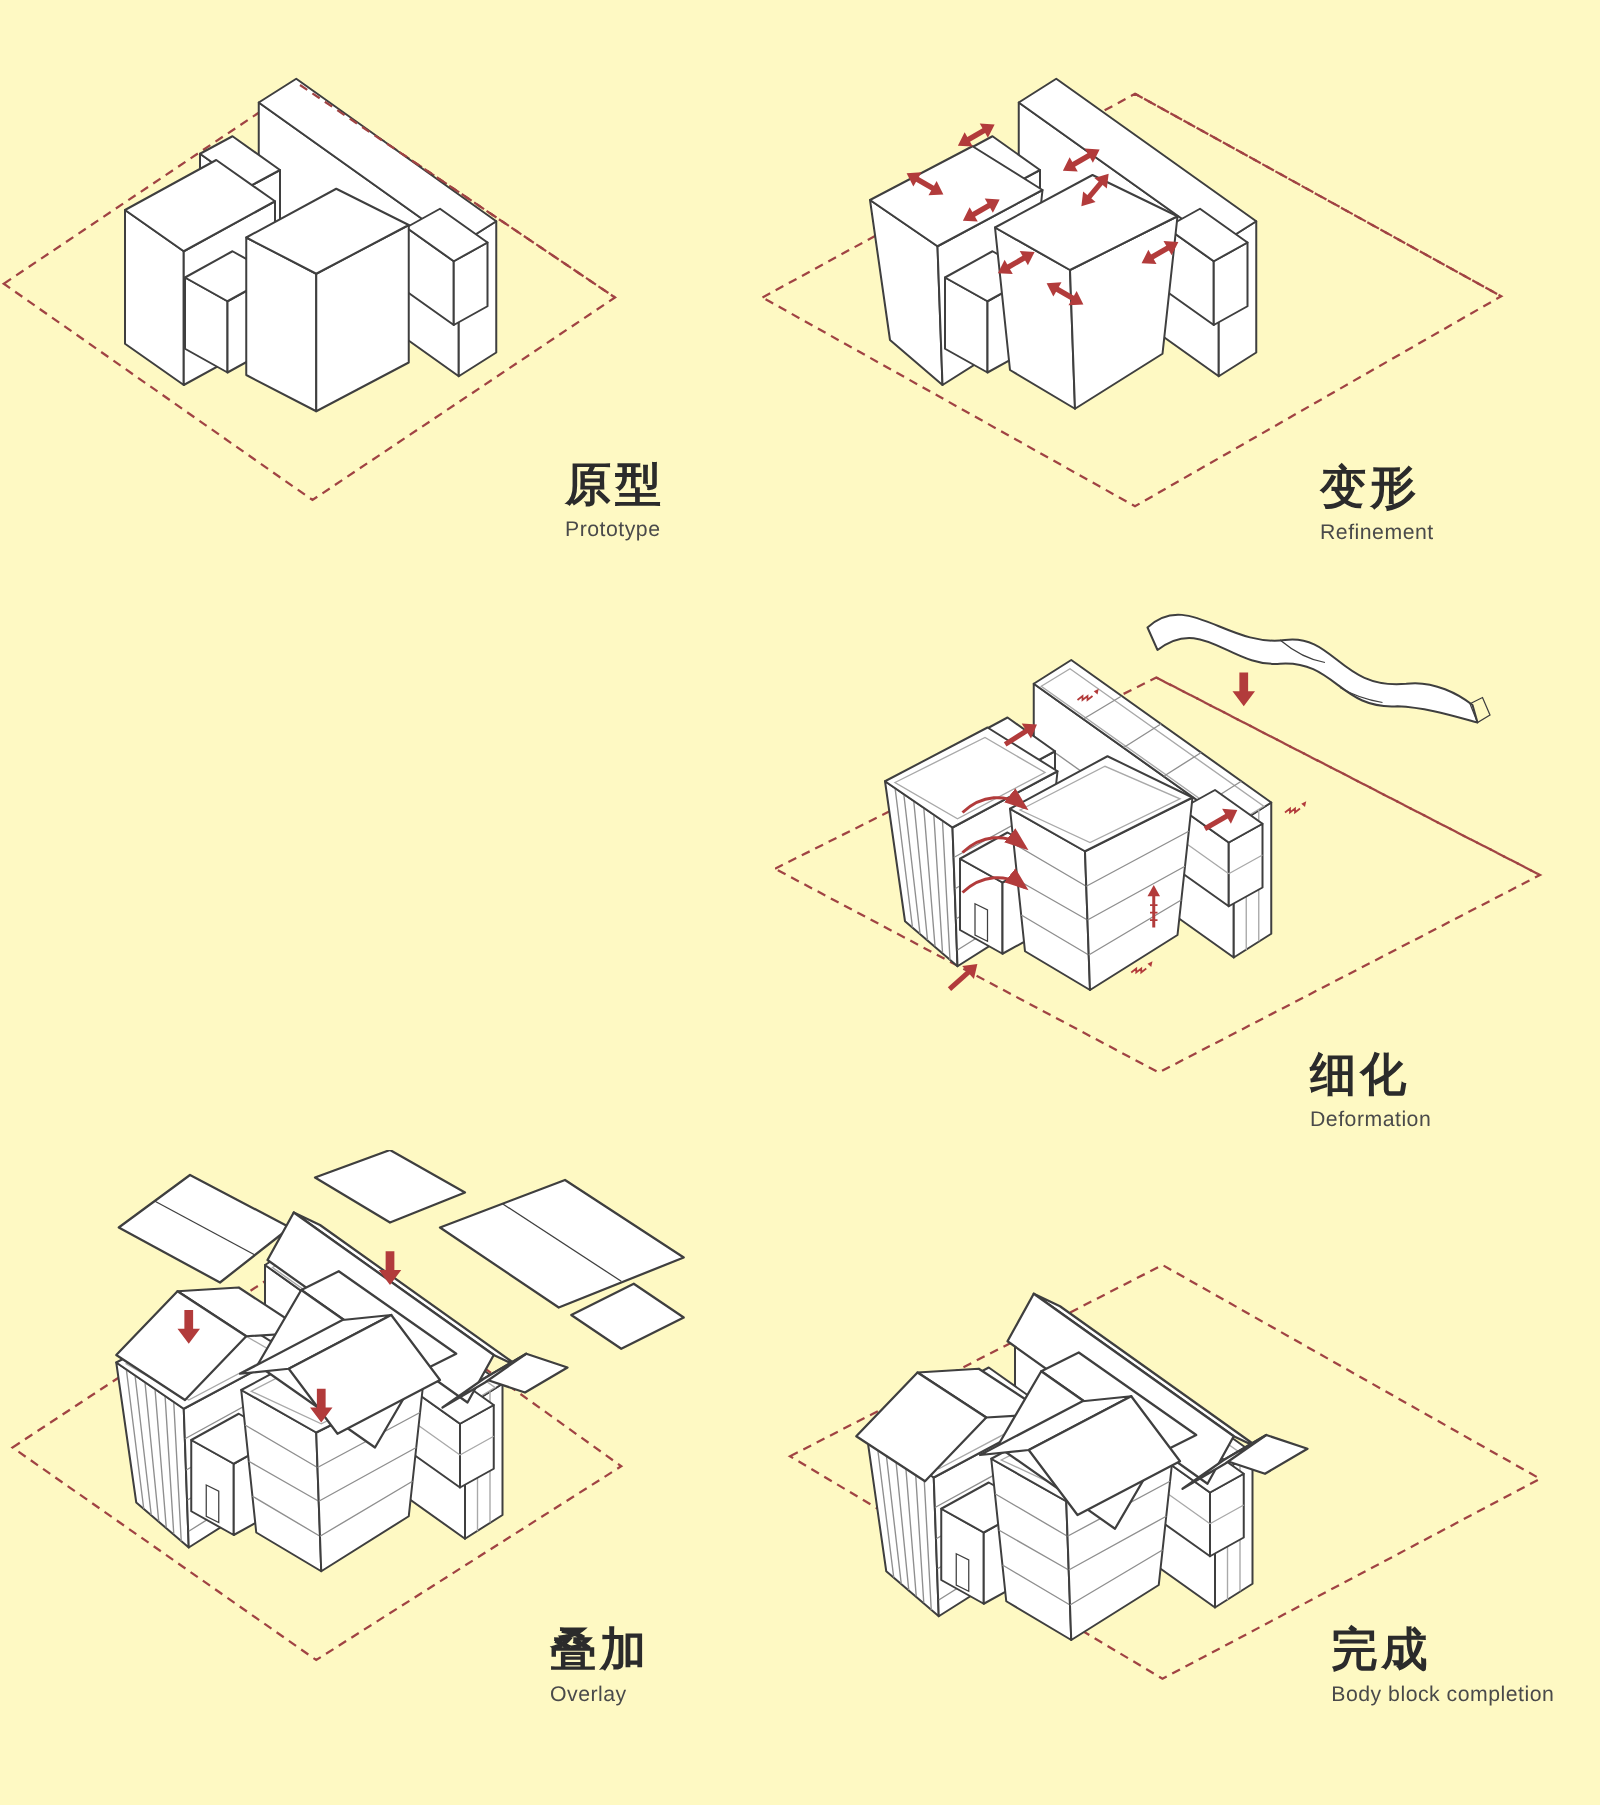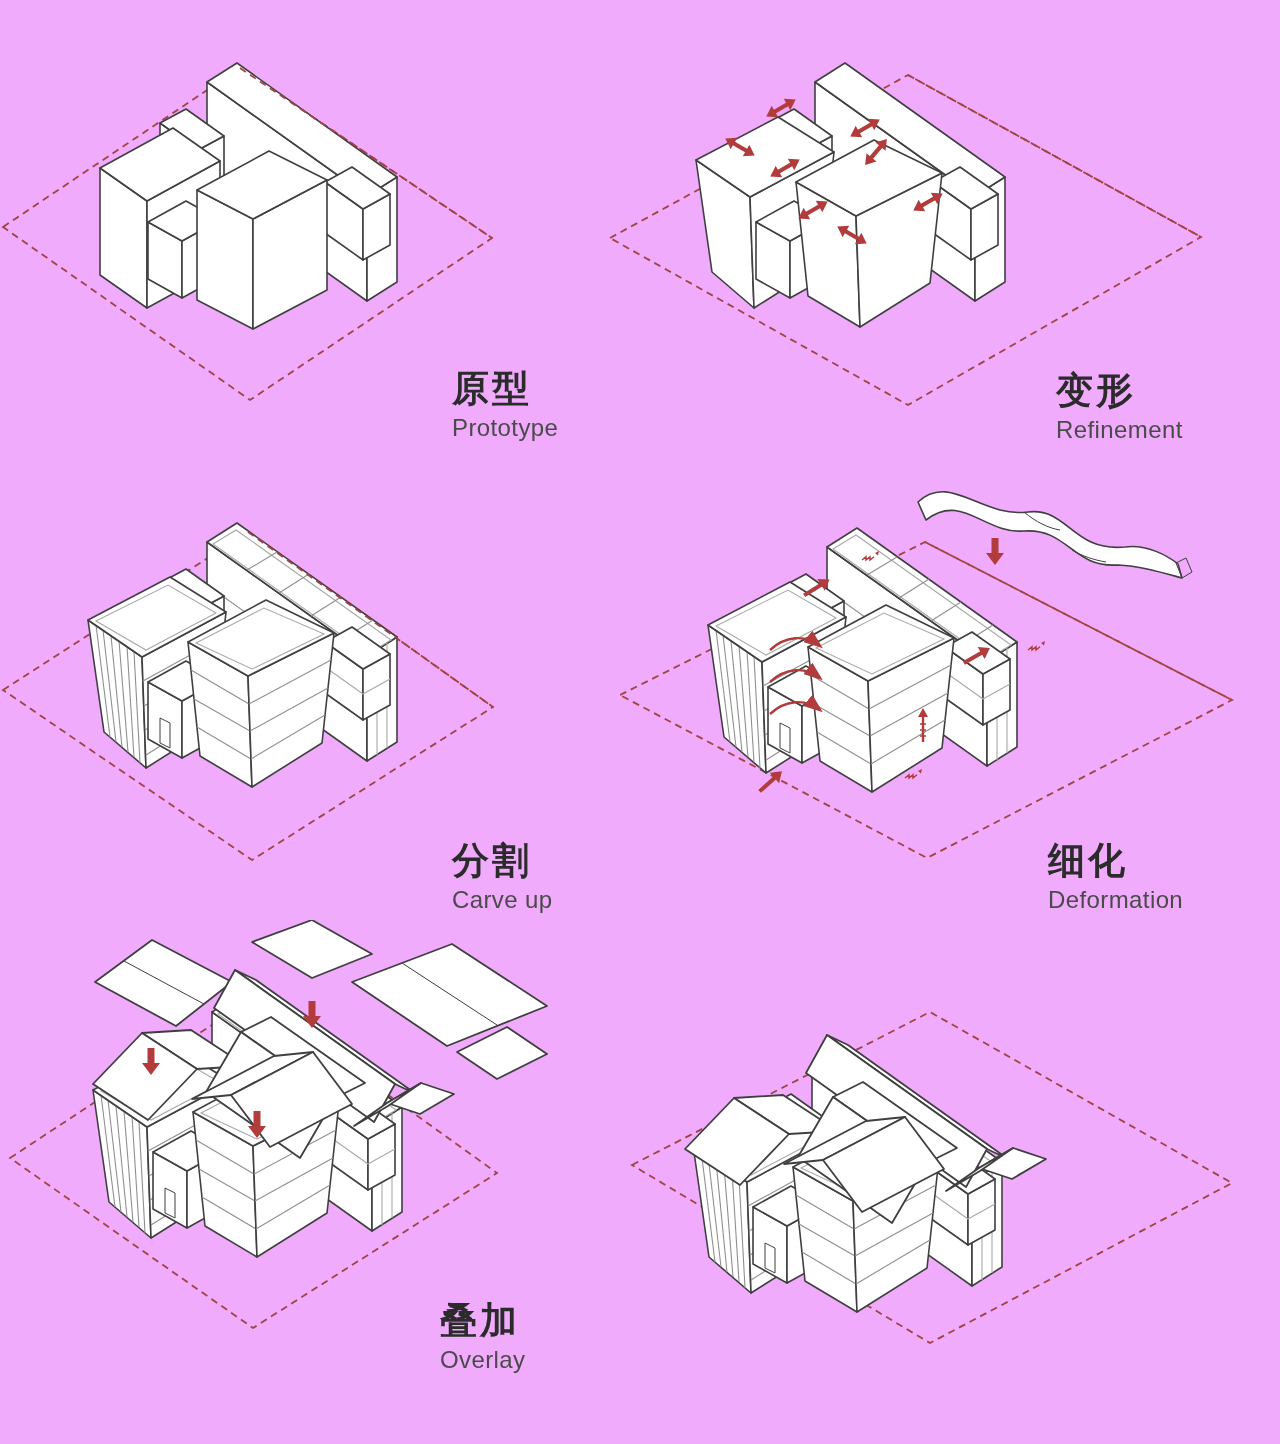--- a/index.html
+++ b/index.html
@@ -1,23 +1,23 @@
 <!DOCTYPE html>
 <html style="--line: #3f3f3f; --light-line: #a9a9a9; --site-boundary: #a04343; --accent-red: #b23b3b; --label-zh: #2b2b2b; --label-en: #4a4a4a;"><head>
 <meta charset="utf-8">
 <style>
   html,body{margin:0;padding:0;background:#ffffff;}
-  #page{position:relative;width:1280px;height:1444px;background:#f0abfc;overflow:hidden;
+  #page{position:relative;width:1280px;height:1444px;background:#fef9c3;overflow:hidden;
         font-family:"Liberation Sans","DejaVu Sans",sans-serif;}
   .panel{position:absolute;margin:0;}
   .panel svg{position:absolute;left:0;top:0;}
   .label{position:absolute;white-space:nowrap;}
   .zh{font-family:"Liberation Serif","DejaVu Serif",serif;font-weight:600;font-size:37px;
       letter-spacing:3px;color:#2b2b2b;line-height:1;}
-  .en{font-size:24px;color:#4a4a4a;margin-top:7px;letter-spacing:0.4px;}
+  .en{font-size:17px;color:#4a4a4a;margin-top:7px;letter-spacing:0.4px;}
 
   
   .f   {fill:#ffffff;stroke:var(--line,#3f3f3f);stroke-width:1.6;stroke-linejoin:round;}
   .thin{fill:none;stroke:var(--line,#3f3f3f);stroke-width:1;}
   .lt  {fill:none;stroke:var(--light-line,#a9a9a9);stroke-width:1.1;}
   .mid {fill:none;stroke:#8f8f8f;stroke-width:1.1;}
   .site{fill:none;stroke:var(--site-boundary,#a04343);stroke-width:1.8;stroke-dasharray:7 5;}
   .roof{fill:#ffffff;stroke:var(--line,#3f3f3f);stroke-width:1.8;stroke-linejoin:round;}
   .rf  {fill:var(--accent-red,#b23b3b);stroke:none;}
   .rs  {fill:none;stroke:var(--accent-red,#b23b3b);stroke-width:2.4;}
@@ -171,31 +171,20 @@
         <use href="#dbl-arrow" transform="translate(320,182) rotate(-30)"></use>
         <use href="#dbl-arrow" transform="translate(244,215) rotate(30)"></use>
       </g>
     </svg>
     <figcaption class="label" style="left:448px;top:352px">
       <div class="zh">变形</div>
       <div class="en">Refinement</div>
     </figcaption>
   </figure>
 
-  <figure class="panel" style="left:0;top:480px;width:620px;height:450px">
-    <svg width="620" height="450" viewBox="0 0 620 450">
-      <polygon class="site" points="3,210 248,52 493,227 252,380"></polygon>
-      <use href="#m-carved"></use>
-      <path class="site" d="M248,52 L493,227"></path>
-    </svg>
-    <figcaption class="label" style="left:452px;top:362px">
-      <div class="zh">分割</div>
-      <div class="en">Carve up</div>
-    </figcaption>
-  </figure>
 
   <figure class="panel" style="left:620px;top:460px;width:660px;height:470px">
     <svg width="660" height="470" viewBox="0 0 660 470">
       <polygon class="site" points="0,235 305,82 612,240 307,398"></polygon>
       <use href="#m-carved" transform="translate(0,25)"></use>
       <path class="site" d="M305,82 L612,240"></path>
       <g>
         <path class="f" d="M298,42 C330,12 362,58 408,52 C448,47 452,92 505,87 C527,84 548,96 558,104 L562,118 C540,112 520,106 498,105 C452,108 448,68 404,71 C364,74 342,32 306,60 Z"></path>
         <path class="thin" d="M556,103 L562,118 L572,112 L566,98 Z"></path>
         <path class="thin" d="M404,52 C416,62 428,68 440,70 M452,90 C462,96 474,100 486,102"></path>
@@ -250,15 +239,19 @@
       <div class="en">Overlay</div>
     </figcaption>
   </figure>
 
   <figure class="panel" style="left:620px;top:950px;width:660px;height:450px">
     <svg width="660" height="450" viewBox="0 0 660 450">
       <polygon class="site" points="12,215 310,62 612,233 310,393"></polygon>
       <use href="#m-carved" transform="translate(-15,55)"></use>
       <use href="#roofset" transform="translate(-15,55)"></use>
     </svg>
+    <figcaption class="label" style="left:445px;top:352px">
+      <div class="zh">完成</div>
+      <div class="en">Body block completion</div>
+    </figcaption>
   </figure>
 
 </div>
 
 </body></html>

